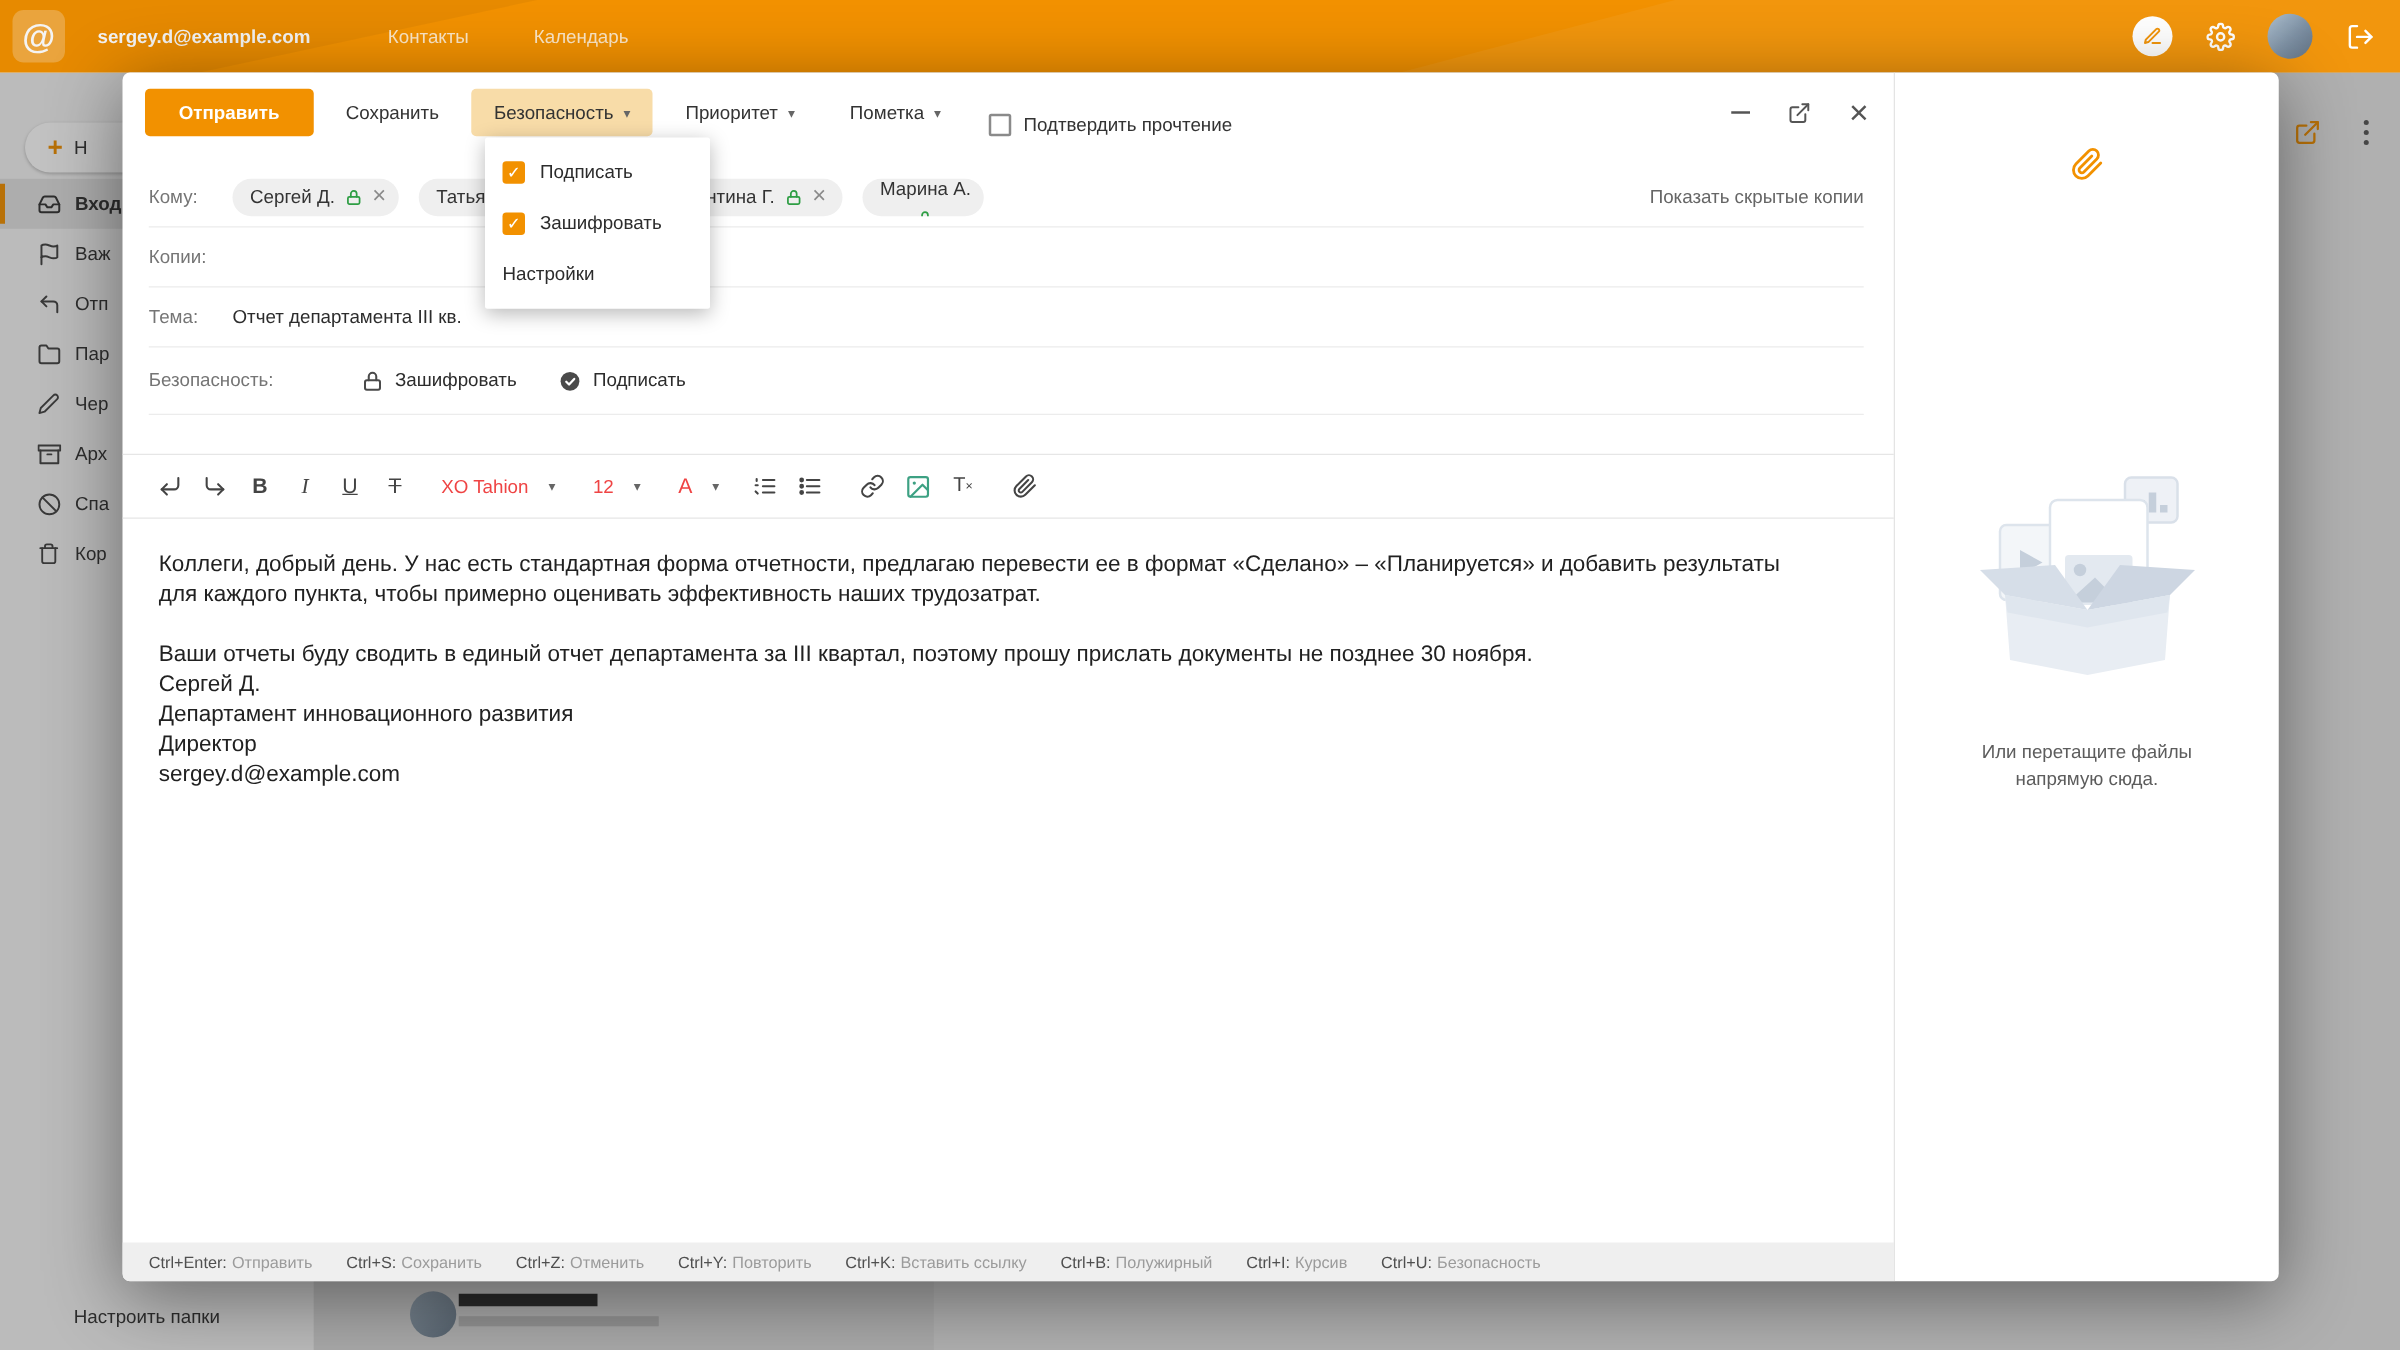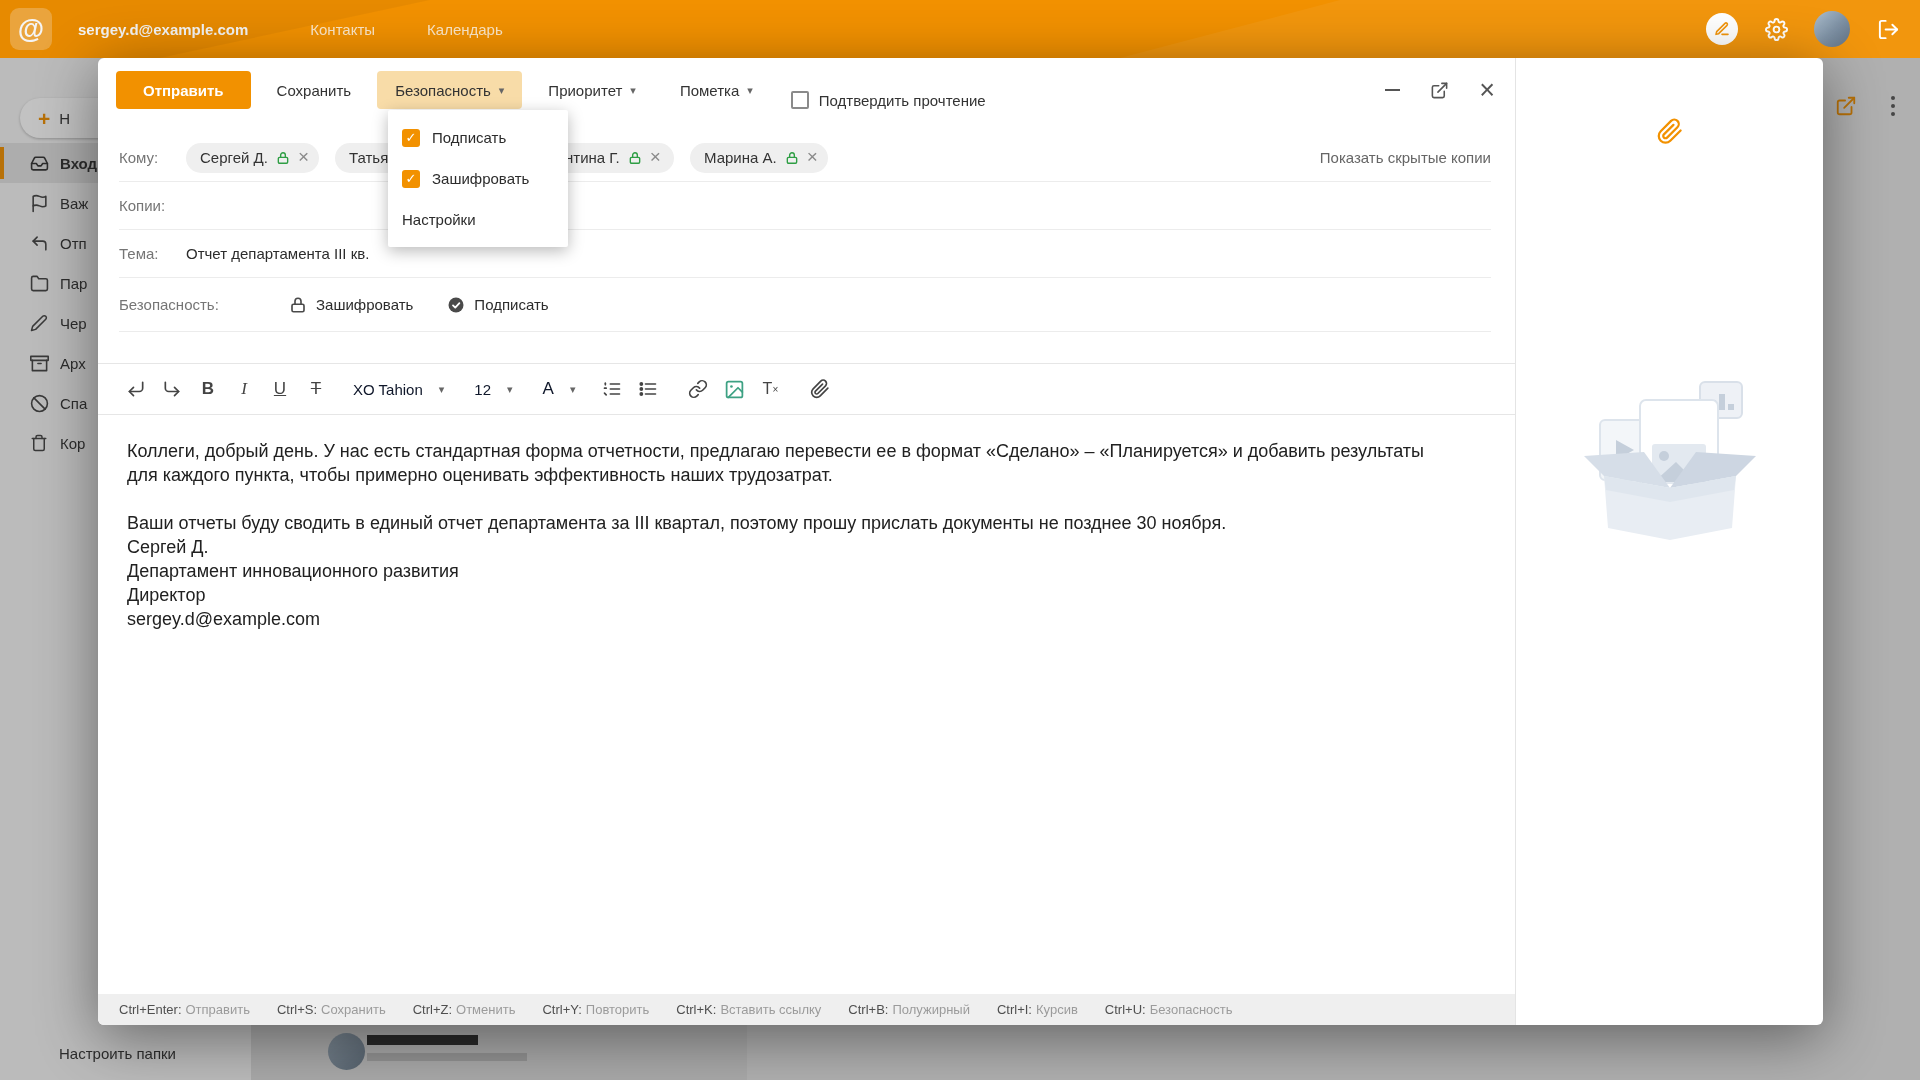--- a/index.html
+++ b/index.html
@@ -64,34 +64,34 @@
   .field-label { min-width:67px; padding-right:8px; color:#757575; font-size:15px; flex:0 0 auto; }
   .field-label.wide { min-width:134px; }
   .field-value { font-size:15px; color:#2c2c2c; flex:1; }
   .chev { width:9px; height:9px; border-right:2px solid #555; border-bottom:2px solid #555; transform:rotate(45deg); margin:-4px 8px 0 0; cursor:pointer; flex:0 0 auto; }
   .chips { display:flex; align-items:center; flex:1; }
   .chip { display:flex; align-items:center; gap:8px; background:#efefef; border-radius:15px; height:30px; padding:0 10px 0 14px; font-size:15px; color:#333; white-space:nowrap; overflow:hidden; flex:0 0 auto; }
   .chip .chip-x { font-size:19px; color:#8a8a8a; cursor:pointer; line-height:1; margin-top:-2px; }
   .chip-2 { width:150px; margin-left:16px; }
   .chip-3 { width:181px; margin-left:8px; padding-left:6px; }
   .chip-3 .frag-pad { width:58px; flex:0 0 auto; }
-  .chip-4 { margin-left:16px; }
+  .chip-4 { margin-left:16px;flex-direction:column; }
   .chip-1 { margin-left:0; }
   .show-bcc { margin-left:auto; font-size:15px; color:#666; cursor:pointer; white-space:nowrap; }
   .sec-inline { display:flex; align-items:center; gap:34px; }
   .sec-inline .sec-item-inline { display:flex; align-items:center; gap:9px; font-size:15px; color:#2c2c2c; }
 
   .editor-toolbar { margin-top:31px; height:52px; border-top:1px solid #e6e6e6; border-bottom:1px solid #e6e6e6; display:flex; align-items:center; padding-left:21px; gap:2px; }
   .et-btn { min-width:34px; height:34px; display:flex; align-items:center; justify-content:center; color:#444; font-size:17px; border-radius:3px; cursor:pointer; }
   .et-b { font-weight:700; }
   .et-i { font-style:italic; font-family:"Liberation Serif","DejaVu Serif",serif; }
   .et-u { text-decoration:underline; }
   .et-s { text-decoration:line-through; }
   .et-select { display:flex; align-items:center; gap:16px; height:34px; padding:0 10px; margin:0 8px; cursor:pointer; }
-  .et-select .sel-label { font-size:15px; color:#0f172a; }
+  .et-select .sel-label { font-size:15px; color:#ef4444; }
   .et-gap { width:12px; }
   .tx { font-size:16px; color:#444; }
   .tx sub { font-size:10px; }
 
   .editor-body { padding:24px 60px 0 29px; font-size:18px; line-height:24px; color:#212121; }
   .editor-body .para { max-width:1345px; }
   .editor-body .para + .para { margin-top:24px; }
   .sig-line { max-width:1345px; }
   .sig-first { margin-top:24px; }
 
@@ -481,20 +481,24 @@
           <rect x="58" y="44" width="78" height="96" rx="6" fill="#ffffff" stroke="#dde4ec" stroke-width="2"></rect>
           <rect x="70" y="88" width="54" height="40" rx="3" fill="#e3e9f0"></rect>
           <circle cx="82" cy="100" r="5" fill="#c5cfdb"></circle>
           <polygon points="72,126 94,106 106,118 114,110 124,126" fill="#c5cfdb"></polygon>
           <polygon points="22,120 88,132 154,120 150,172 88,184 26,172" fill="#e8edf3"></polygon>
           <polygon points="22,120 2,100 62,96 88,132" fill="#d6dee8"></polygon>
           <polygon points="154,120 174,100 114,96 88,132" fill="#cdd6e2"></polygon>
           <polygon points="22,120 88,132 154,120 152,134 88,146 24,134" fill="#dfe6ee"></polygon>
         </svg>
       </div>
+      <div class="hint">
+        <div>Или перетащите файлы</div>
+        <div>напрямую сюда.</div>
+      </div>
     </div>
   </div>
 
   <div class="sec-menu">
     <div class="sec-menu-item">
       <span class="sec-check"></span>
       <span>Подписать</span>
     </div>
     <div class="sec-menu-item">
       <span class="sec-check"></span>

